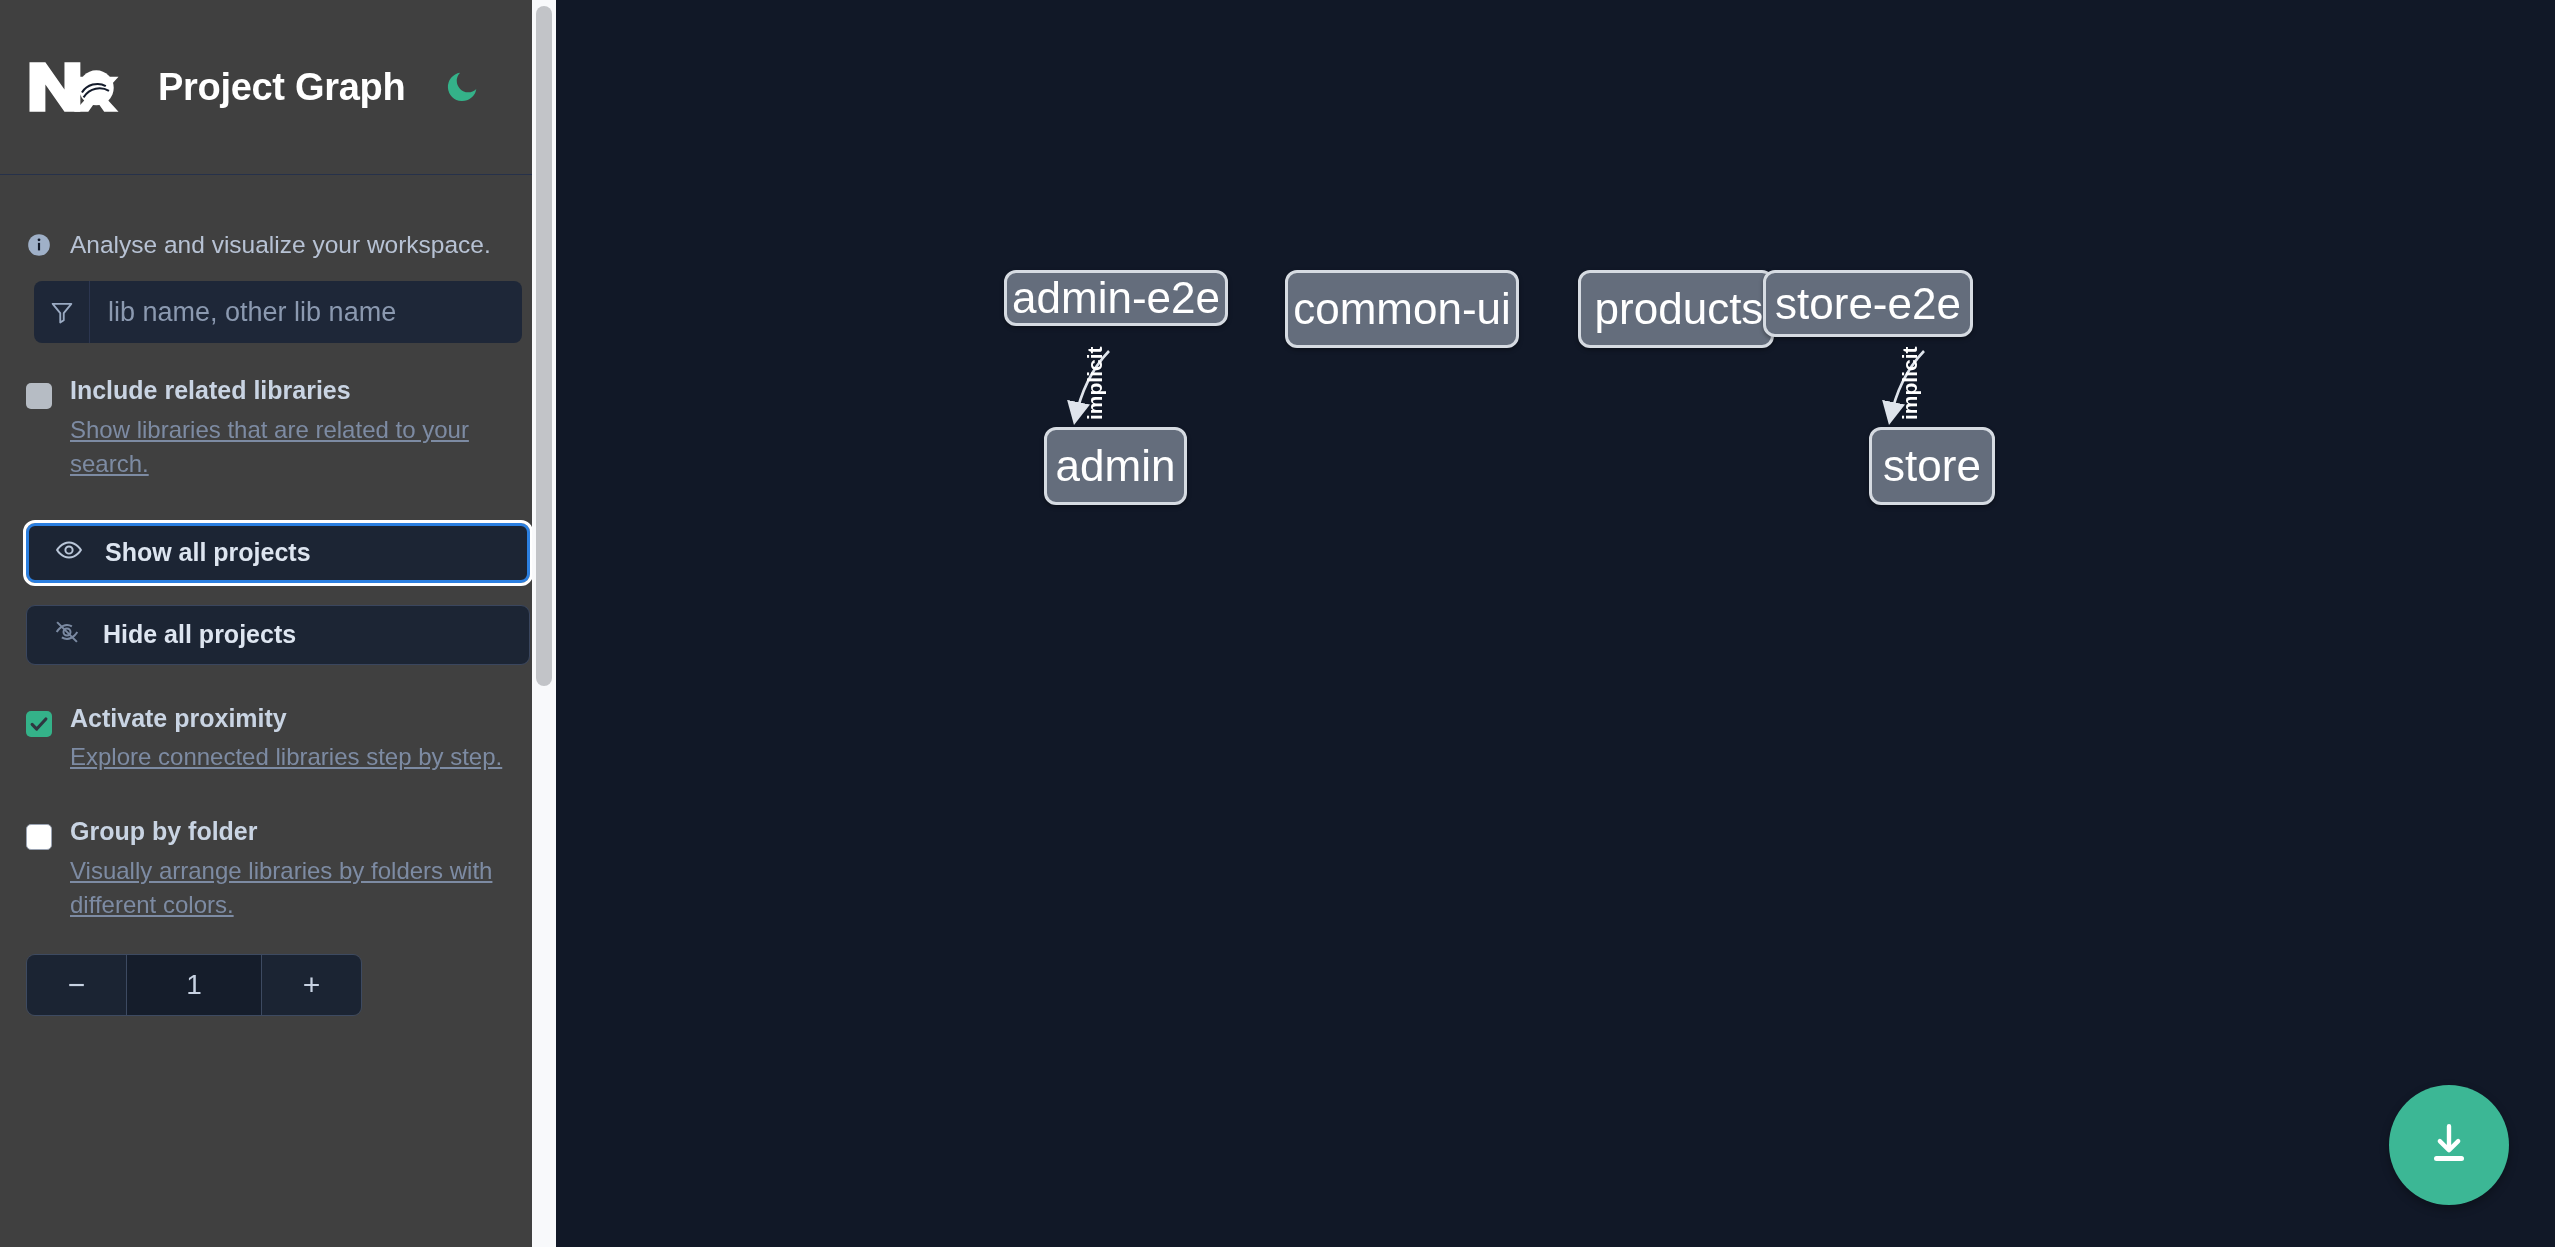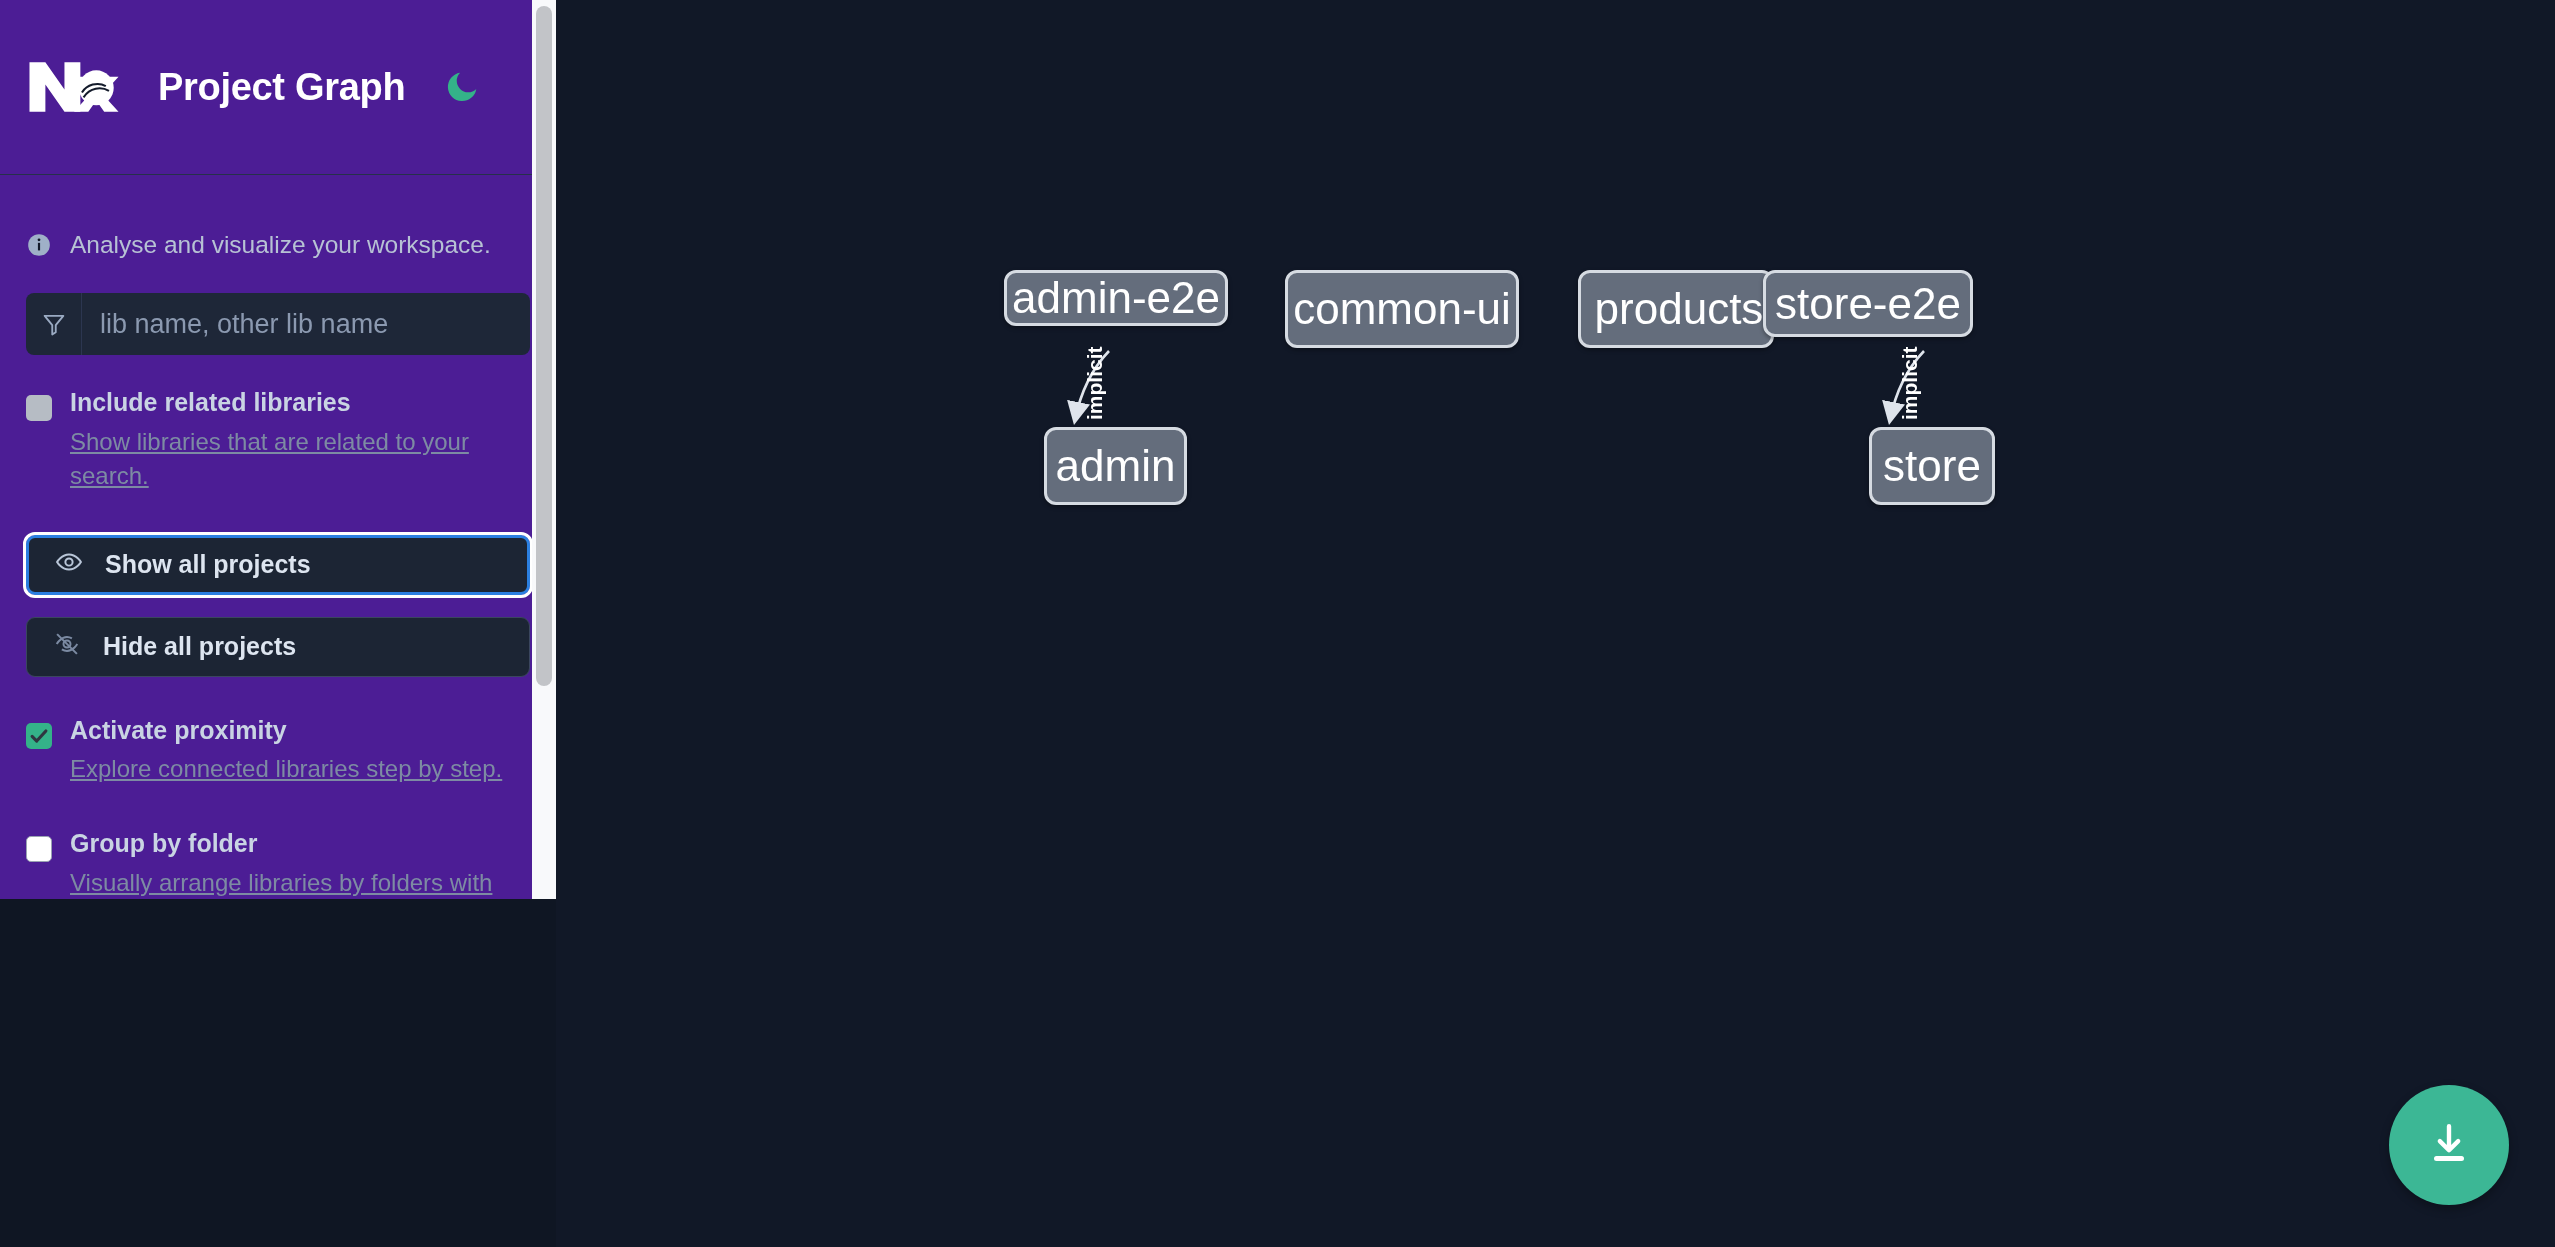--- a/index.html
+++ b/index.html
@@ -7,22 +7,22 @@
     width: 2555px; height: 1247px;
     background: #0f1623;
     font-family: "Liberation Sans", sans-serif;
     overflow: hidden;
   }
   #app { position: relative; width: 2555px; height: 1247px; display: flex; }
 
   
   .sidebar {
     position: relative;
-    width: 556px; height: 899px;
-    background: #4c1d95;
+    width: 556px; height: 1247px;
+    background: #404040;
     flex: 0 0 556px;
     overflow: hidden;
   }
   .sidebar-inner { width: 556px; }
 
   .header {
     height: 175px;
     display: flex; align-items: center;
     padding-left: 26px;
     border-bottom: 1px solid #26314a;
@@ -39,21 +39,21 @@
     cursor: pointer;
   }
 
   .tagline {
     display: flex; align-items: center; gap: 18px;
     padding: 34px 43px 0 26px; height: 106px;
   }
   .tagline-text { font-size: 24.5px; color: #b7c2d4; }
   .info-icon { flex: 0 0 26px; width: 26px; height: 26px; }
 
-  .search-wrap { padding: 0 26px; margin-top: 12px; }
+  .search-wrap { padding: 0 34px; }
   .search-box {
     display: flex; align-items: stretch;
     height: 62px;
     background: #1e2738;
     border-radius: 8px;
     overflow: hidden;
   }
   .search-icon-cell {
     width: 56px; display: flex; align-items: center; justify-content: center;
     border-right: 1px solid #2c3650;

